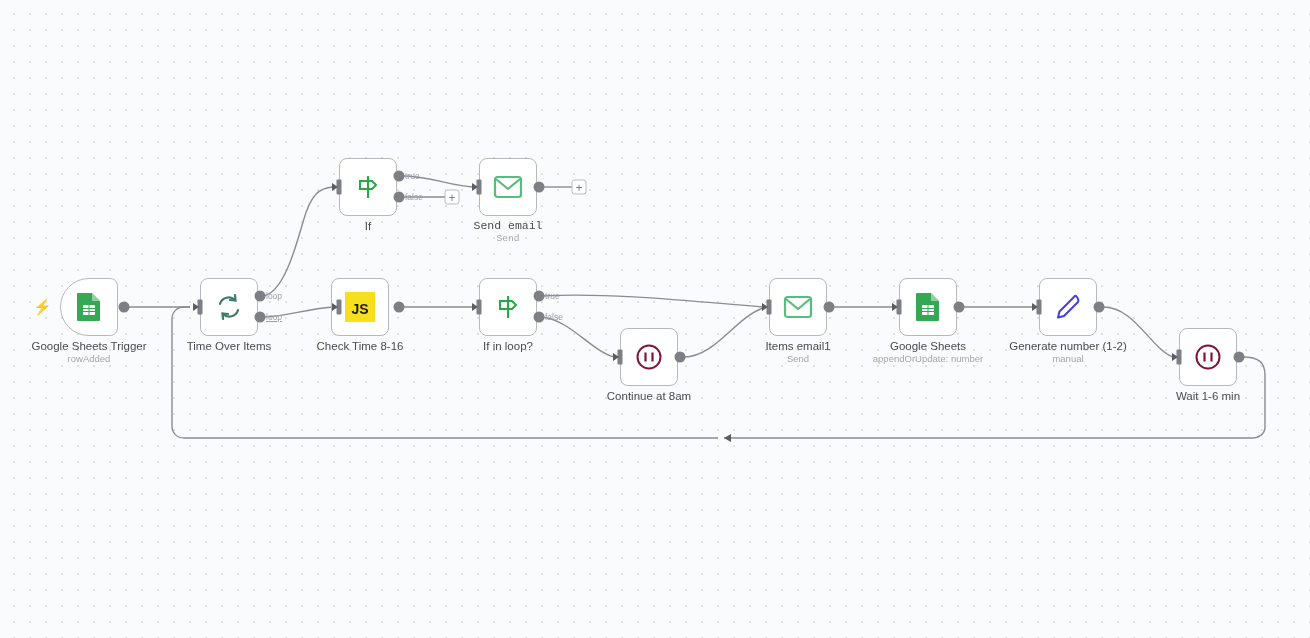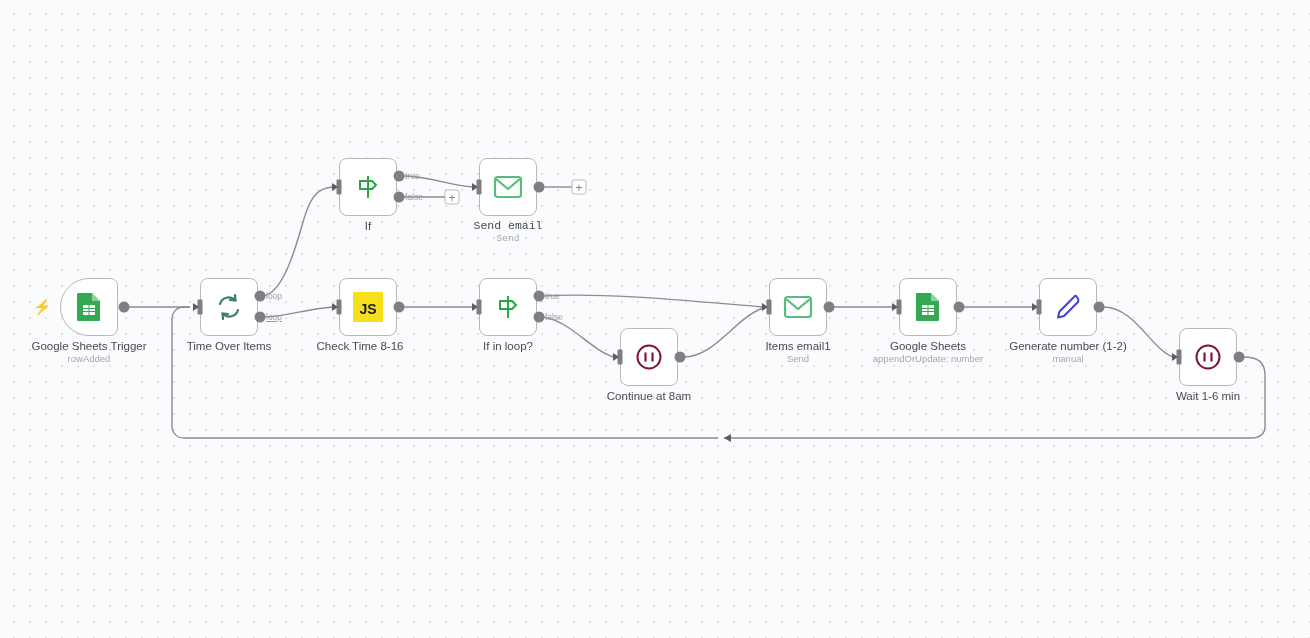--- a/index.html
+++ b/index.html
@@ -253,21 +253,21 @@
     </span>
   </div>
   <div class="in-stub" style="left:479px; top:187px;"></div>
   <div class="in-arrow" style="left:478px; top:187px;"></div>
   <div class="out-dot" style="left:539px; top:187px;"></div>
   <div class="node-label" style="left:508px; top:219px;font-family:Liberation Mono, monospace;">
     <div class="nl-name">Send email</div>
     <div class="nl-sub">Send</div>
   </div>
 
-  <div class="node" style="left:339px; top:278px;">
+  <div class="node" style="left:331px; top:278px;">
     <span class="glyph">
       <svg width="30" height="30" viewBox="0 0 30 30">
         <rect x="0" y="0" width="30" height="30" fill="#f7df1e"></rect>
         <text x="15" y="22" text-anchor="middle" font-family="Liberation Sans, sans-serif" font-size="14" font-weight="bold" fill="#1a1a1a">JS</text>
       </svg>
     </span>
   </div>
   <div class="in-stub" style="left:339px; top:307px;"></div>
   <div class="in-arrow" style="left:338px; top:307px;"></div>
   <div class="out-dot" style="left:399px; top:307px;"></div>

